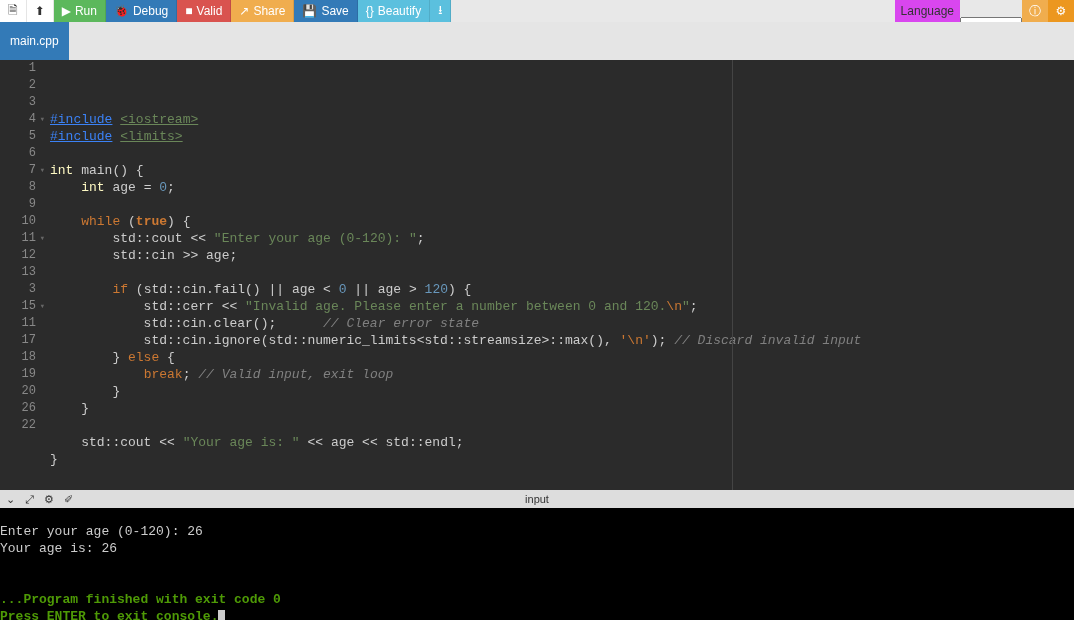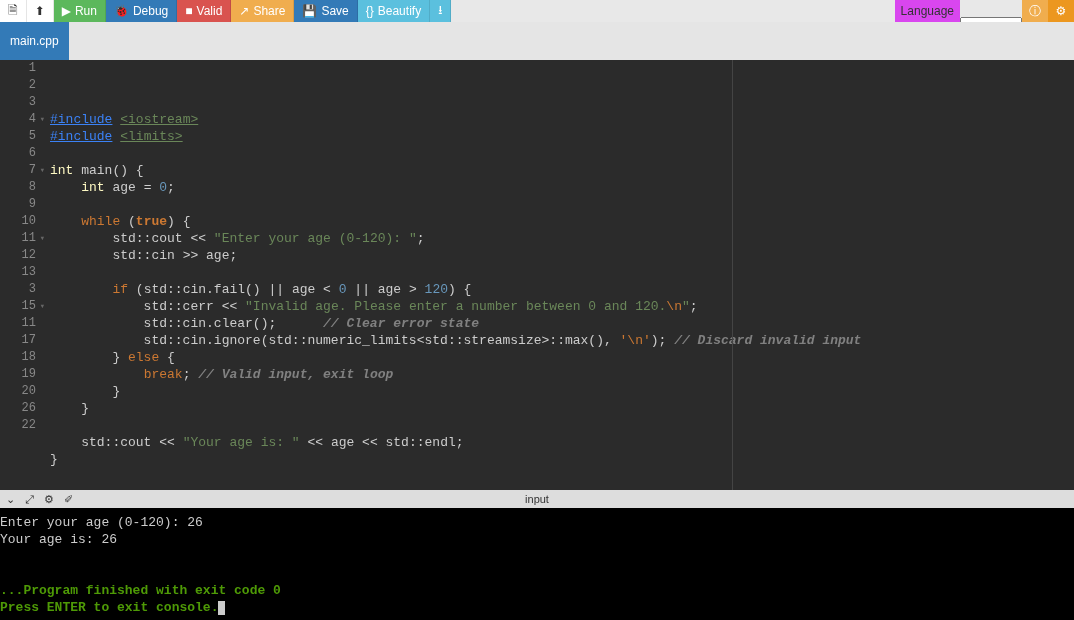--- a/index.html
+++ b/index.html
@@ -106,21 +106,21 @@
 .t-inc { color: #6a8759; text-decoration: underline; }
 .t-key { color: #cc7832; }
 .t-type { color: #fef9c3; }
 .t-def { color: #ccc; }
 .t-op { color: #d0d0d0; }
 .t-bool { color: #cc7832; font-weight: bold; }
 .t-num { color: #6897bb; }
 .t-str { color: #6a8759; }
 .t-esc { color: #cc7832; }
 .t-char { color: #cc7832; }
-.t-cmt { color: #808080; font-style: italic; font-weight: bold; }
+.t-cmt { color: #808080; font-style: italic; }
 .t-lt { color: #d0d0d0; }
 .panel-hdr {
   background: #ddd;
   color: #333;
   height: 18px;
   display: flex;
   align-items: center;
   font-family: Arial, sans-serif;
   font-size: 11px;
   position: relative;
@@ -133,21 +133,21 @@
 }
 .panel-hdr .ctrl span { cursor: pointer; }
 .panel-hdr .title {
   position: absolute;
   left: 50%;
   transform: translateX(-50%);
 }
 .console {
   background: #000;
   color: #ccc;
-  padding: 6px 0;
+  padding: 15px 0;
   line-height: 17px;
   font-size: 13px;
   height: 112px;
   white-space: pre;
 }
 .console .green { color: #4e9a06; font-weight: bold; }
 .cursor {
   display: inline-block;
   width: 7px;
   height: 14px;

